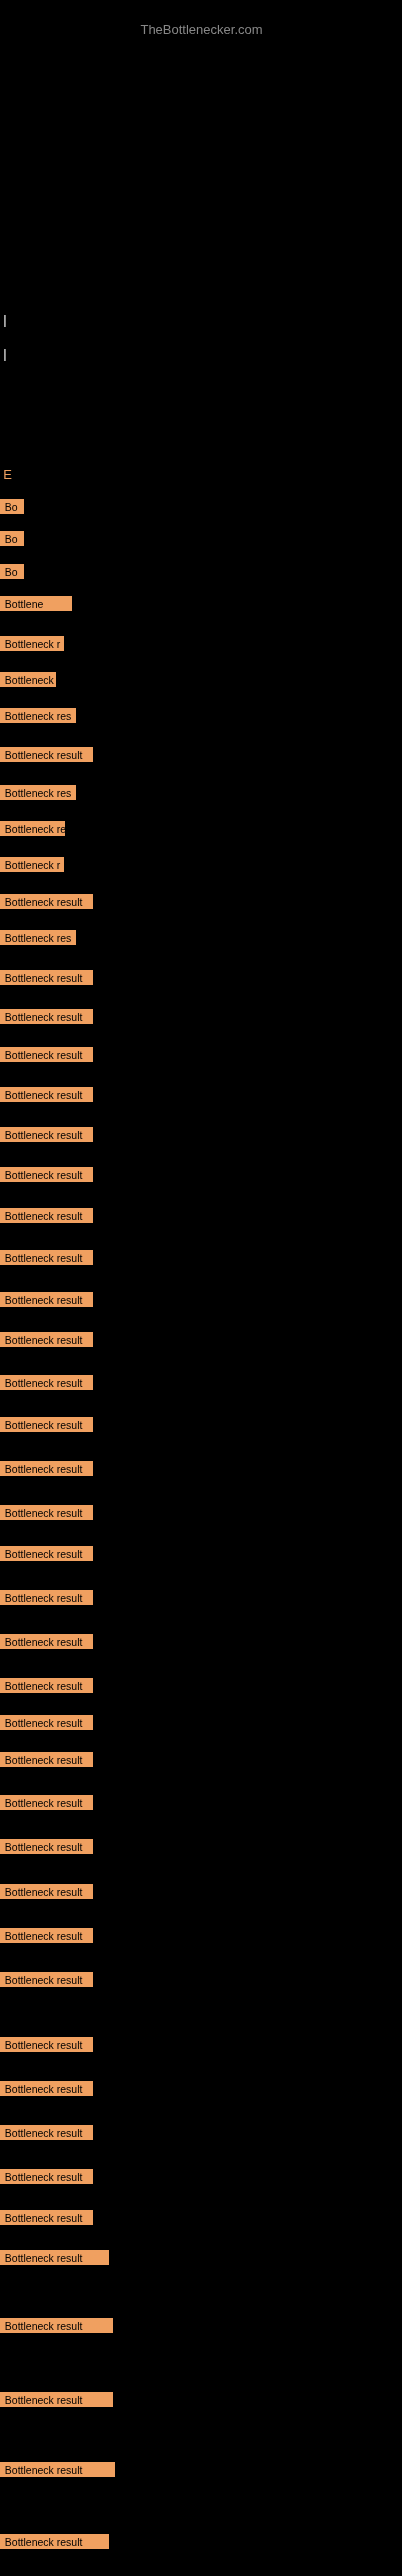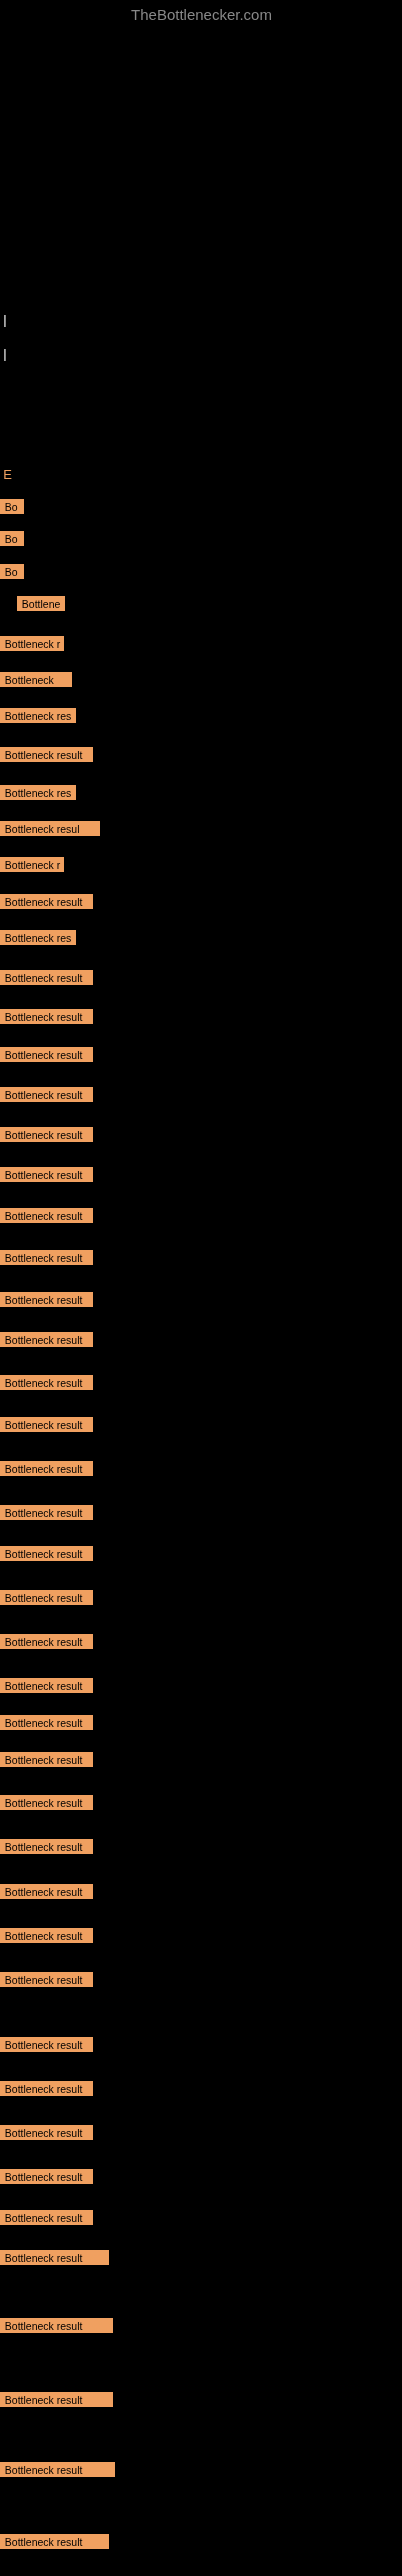--- a/index.html
+++ b/index.html
@@ -9,24 +9,25 @@
     }
     body {
       background-color: #000000;
       width: 403px;
       min-height: 2576px;
       font-family: Arial, sans-serif;
       position: relative;
     }
     .site-title {
       color: #888888;
-      font-size: 15px;
+      font-size: 13px;
       text-align: center;
       padding-top: 6.4px;
       padding-bottom: 3.2px;
+      margin-top: 16px;
     }
     .bottleneck-label {
       background-color: #f0a060;
       color: #000000;
       font-size: 10.5px;
       font-weight: normal;
       padding: 1.6px 4.8px;
       display: inline-block;
       position: absolute;
       left: 0;
@@ -37,27 +38,27 @@
 <body>
 
 <div class="site-title">TheBottlenecker.com</div>
 
 <span style="position: absolute; left: 3.2px; top: 312px; color: rgb(255, 255, 255); font-size: 13px;">|</span>
 <span style="position: absolute; left: 3.2px; top: 346px; color: rgb(255, 255, 255); font-size: 13px;">|</span>
 <span style="position: absolute; left: 3.2px; top: 467px; color: rgb(240, 160, 96); font-size: 13px;">E</span>
 <span class="bottleneck-label" style="top: 499px; width: 24px;">Bo</span>
 <span class="bottleneck-label" style="top: 531px; width: 24px;">Bo</span>
 <span class="bottleneck-label" style="top: 564px; width: 24px;">Bo</span>
-<span class="bottleneck-label" style="top: 596px; width: 48px; margin-left: 17px;">Bottlene</span>
+<span class="bottleneck-label" style="top: 596px; width: 72px;">Bottlene</span>
 <span class="bottleneck-label" style="top: 636px; width: 64px;">Bottleneck r</span>
-<span class="bottleneck-label" style="top: 672px; width: 72px;">Bottleneck</span>
+<span class="bottleneck-label" style="top: 672px; width: 56px;">Bottleneck</span>
 <span class="bottleneck-label" style="top: 708px; width: 76px;">Bottleneck res</span>
 <span class="bottleneck-label" style="top: 747px; width: 93px;">Bottleneck result</span>
 <span class="bottleneck-label" style="top: 785px; width: 76px;">Bottleneck res</span>
-<span class="bottleneck-label" style="top: 821px; width: 100px;">Bottleneck resul</span>
+<span class="bottleneck-label" style="top: 821px; width: 65px;">Bottleneck resul</span>
 <span class="bottleneck-label" style="top: 857px; width: 64px;">Bottleneck r</span>
 <span class="bottleneck-label" style="top: 894px; width: 93px;">Bottleneck result</span>
 <span class="bottleneck-label" style="top: 930px; width: 76px;">Bottleneck res</span>
 <span class="bottleneck-label" style="top: 970px; width: 93px;">Bottleneck result</span>
 <span class="bottleneck-label" style="top: 1009px; width: 93px;">Bottleneck result</span>
 <span class="bottleneck-label" style="top: 1047px; width: 93px;">Bottleneck result</span>
 <span class="bottleneck-label" style="top: 1087px; width: 93px;">Bottleneck result</span>
 <span class="bottleneck-label" style="top: 1127px; width: 93px;">Bottleneck result</span>
 <span class="bottleneck-label" style="top: 1167px; width: 93px;">Bottleneck result</span>
 <span class="bottleneck-label" style="top: 1208px; width: 93px;">Bottleneck result</span>

